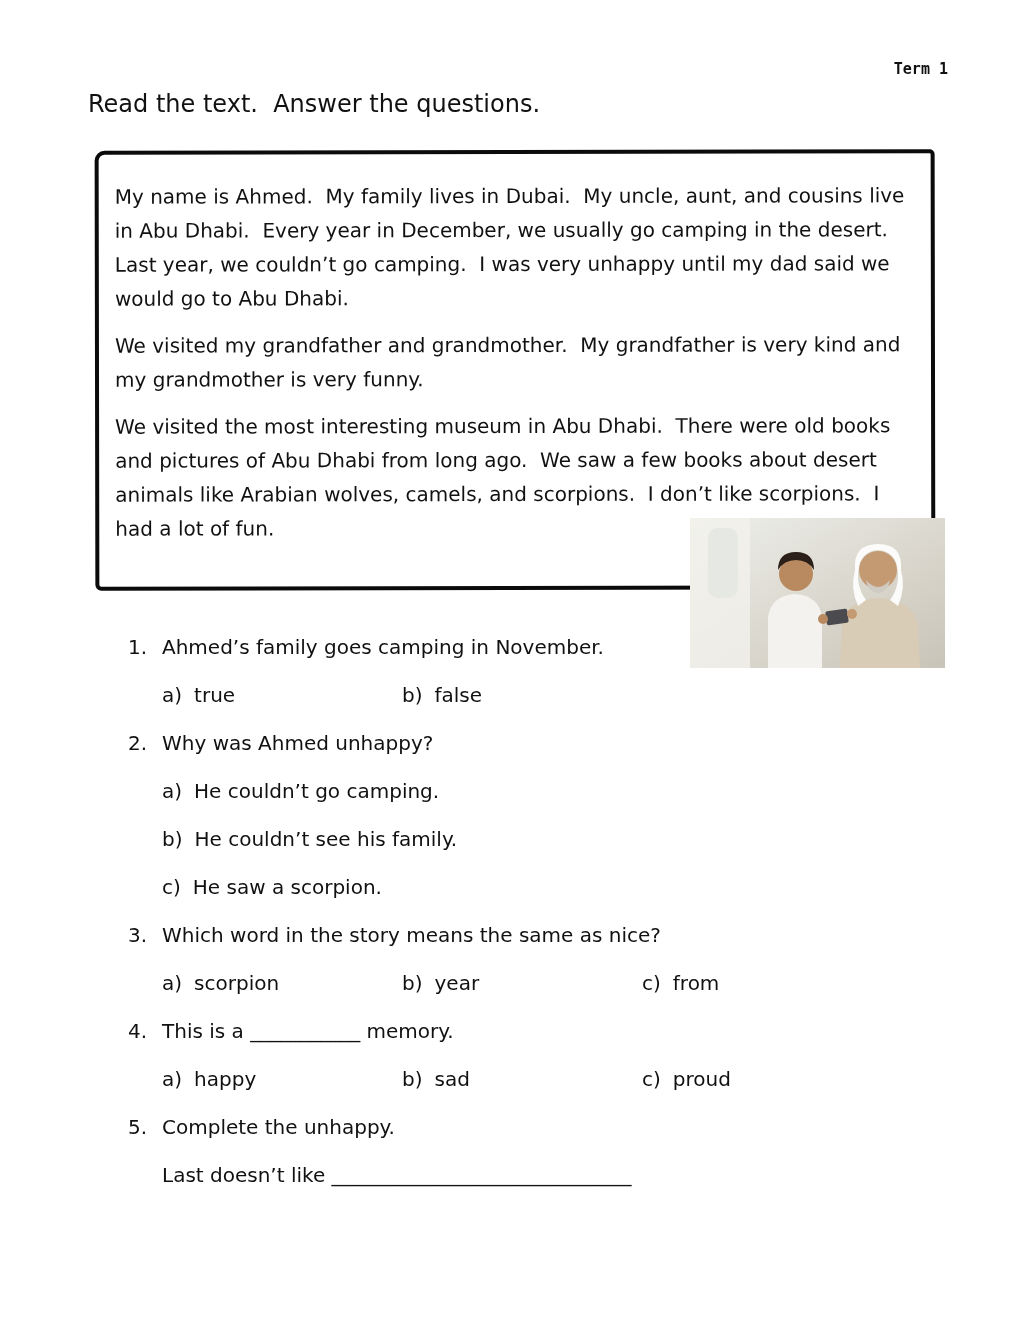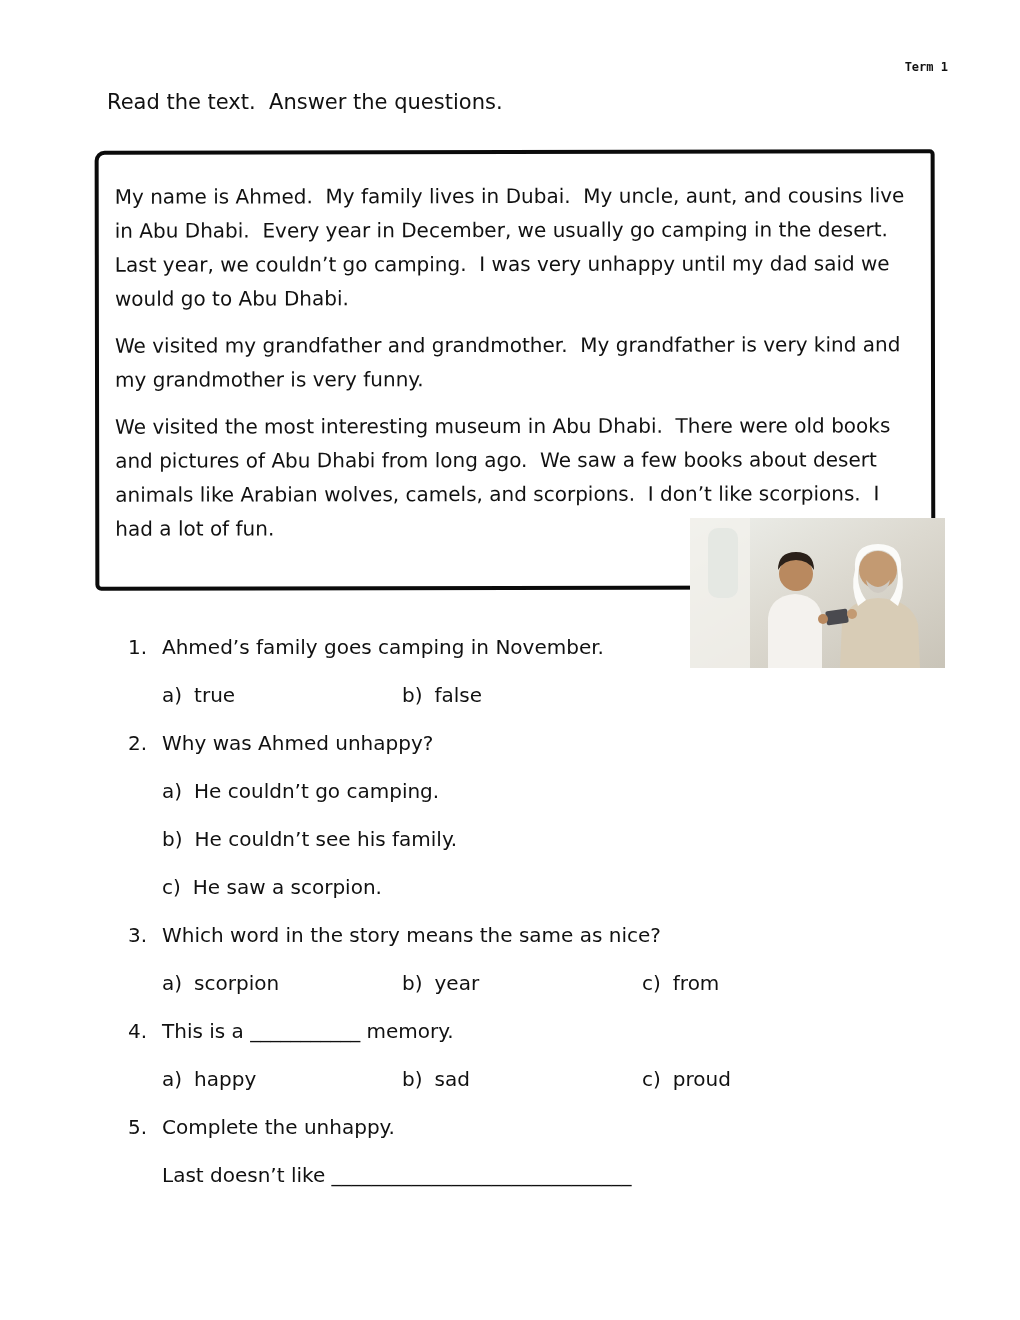--- a/index.html
+++ b/index.html
@@ -11,29 +11,29 @@
     font-family:"DejaVu Sans","Liberation Sans",sans-serif;
     color:#111111;
     overflow:hidden;
   }
   .term-label{
     position:absolute;
     top:60px;
     right:72px;
     font-family:"DejaVu Sans Mono","Liberation Mono",monospace;
     font-weight:bold;
-    font-size:12px;
+    font-size:15px;
     white-space:pre-wrap;
     margin-left:19px;
   }
   .instructions{
     position:absolute;
     top:90px;
-    left:107px;
-    font-size:21px;
+    left:88px;
+    font-size:24px;
     white-space:pre-wrap;
   }
   .passage-box{
     position:absolute;
     left:95px;
     top:150px;
     width:840px;
     box-sizing:border-box;
     border:4px solid #0b0b0b;
     border-radius:10px 5px 12px 6px;

